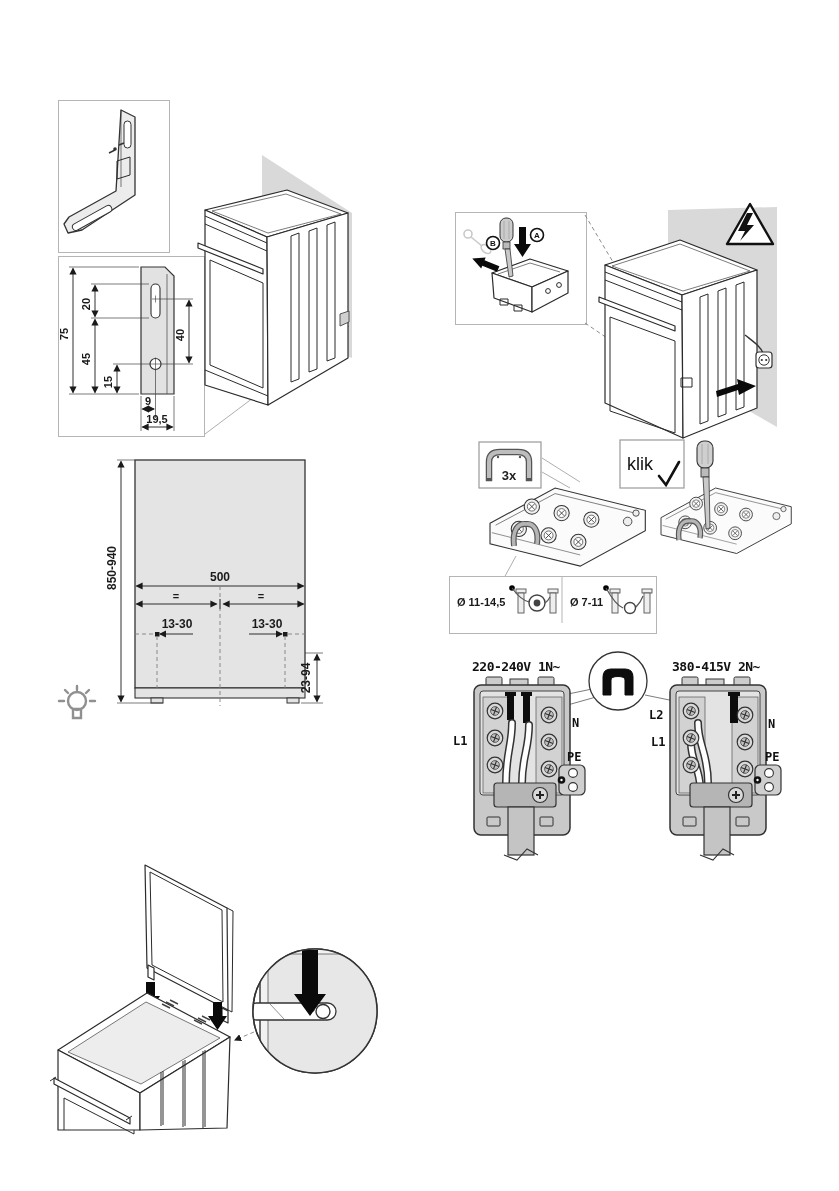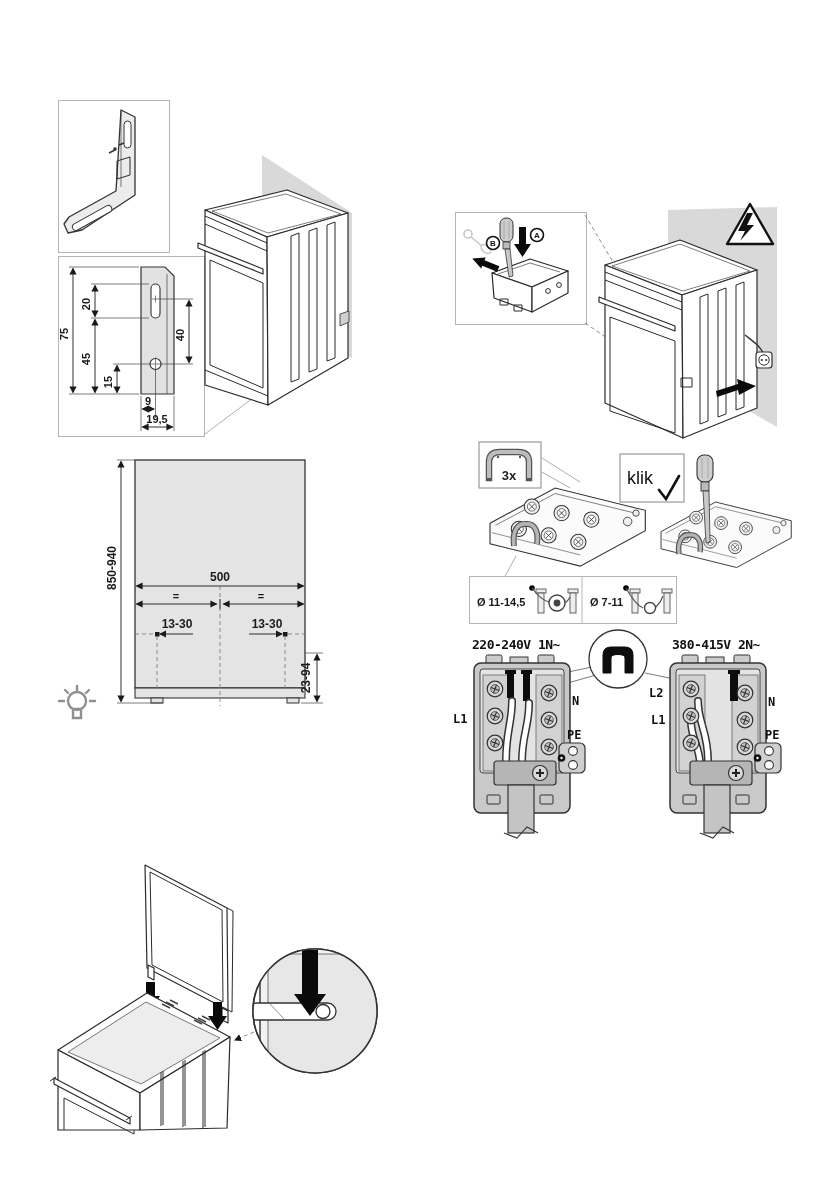--- a/index.html
+++ b/index.html
@@ -294,40 +294,40 @@
     </g>
     <text class="count mid" x="33" y="42">3x</text>
     <use href="#tblock" transform="translate(14,50) scale(.93)"></use>
     <g>
       <path d="M38,108 C36,92 42,85 50,86 C58,85 63,93 61,106" fill="none" stroke="#555" stroke-width="6"></path>
       <path d="M38,108 C36,92 42,85 50,86 C58,85 63,93 61,106" fill="none" stroke="#b5b5b5" stroke-width="3.6"></path>
     </g>
   </svg>
 </div>
 
-<div class="abs" style="left:613px;top:450px;width:227px;height:142px">
+<div class="abs" style="left:613px;top:436px;width:227px;height:142px">
   <svg width="227" height="142" viewBox="0 0 227 142">
     <use href="#tblock" transform="translate(48,52) scale(.78)"></use>
     <g>
       <path d="M66,104 C64,90 70,84 77,85 C84,84 89,91 87,102" fill="none" stroke="#555" stroke-width="5.5"></path>
       <path d="M66,104 C64,90 70,84 77,85 C84,84 89,91 87,102" fill="none" stroke="#b5b5b5" stroke-width="3.2"></path>
     </g>
     <rect x="7" y="4" width="64" height="48" fill="#fff" stroke="#999" stroke-width="1.2"></rect>
     <text class="kliktxt" x="14" y="34">klik</text>
     <path d="M46,40 L53,49 L66,26" stroke="#111" stroke-width="2.6" fill="none" stroke-linecap="round"></path>
     <g>
       <rect x="84" y="5" width="16" height="27" rx="7" fill="#cfcfcf" stroke="#333" stroke-width="1.1"></rect>
       <path d="M89,8 V28 M95,8 V28" stroke="#aaa" stroke-width="1"></path>
       <rect x="88" y="32" width="8" height="9" fill="#bbb" stroke="#333" stroke-width=".9"></rect>
       <polygon points="90,41 96,41 97,92 93,93" fill="#c9c9c9" stroke="#333" stroke-width=".8"></polygon>
     </g>
   </svg>
 </div>
 
-<div class="abs box" style="left:469px;top:576px;width:208px;height:48px">
+<div class="abs box" style="left:449px;top:576px;width:208px;height:58px">
   <svg width="206" height="46" viewBox="0 0 206 46">
     <path d="M112,0 V46" stroke="#b5b5b5" stroke-width="1"></path>
     <text class="dim" x="7" y="29">Ø 11-14,5</text>
     <g>
       <rect x="66" y="12" width="10" height="4" fill="#eee" stroke="#555" stroke-width=".9"></rect>
       <rect x="68" y="16" width="6" height="20" fill="#eee" stroke="#555" stroke-width=".9"></rect>
       <rect x="98" y="12" width="10" height="4" fill="#eee" stroke="#555" stroke-width=".9"></rect>
       <rect x="100" y="16" width="6" height="20" fill="#eee" stroke="#555" stroke-width=".9"></rect>
       <circle cx="62" cy="11" r="2.8" fill="#000"></circle>
       <path d="M62,11 C67,18 72,23 79,25" fill="none" stroke="#555" stroke-width="1.2"></path>
@@ -342,21 +342,21 @@
       <rect x="192" y="12" width="10" height="4" fill="#eee" stroke="#555" stroke-width=".9"></rect>
       <rect x="194" y="16" width="6" height="20" fill="#eee" stroke="#555" stroke-width=".9"></rect>
       <circle cx="156" cy="11" r="2.8" fill="#000"></circle>
       <path d="M156,11 C161,20 166,28 173,31" fill="none" stroke="#555" stroke-width="1.2"></path>
       <circle cx="180" cy="31" r="5.5" fill="#fff" stroke="#444" stroke-width="1.4"></circle>
       <path d="M186,30 C190,26 192,22 193,19" fill="none" stroke="#555" stroke-width="1.2"></path>
     </g>
   </svg>
 </div>
 
-<div class="abs" style="left:450px;top:615px;width:389px;height:245px">
+<div class="abs" style="left:450px;top:637px;width:389px;height:245px">
   <svg width="389" height="245" viewBox="0 0 389 245">
     <text class="elec mid" x="66" y="34">220-240V 1N~</text>
     <text class="elec mid" x="266" y="34">380-415V 2N~</text>
 
     <path d="M142,52 L66,68 M146,60 L82,78 M195,58 L283,76" stroke="#444" stroke-width=".7" fill="none"></path>
 
     <g>
       <rect x="36" y="40" width="16" height="9" rx="1.5" fill="#ccc" stroke="#333" stroke-width="1"></rect>
       <rect x="88" y="40" width="16" height="9" rx="1.5" fill="#ccc" stroke="#333" stroke-width="1"></rect>
       <rect x="60" y="42" width="18" height="7" fill="#ccc" stroke="#333" stroke-width="1"></rect>

